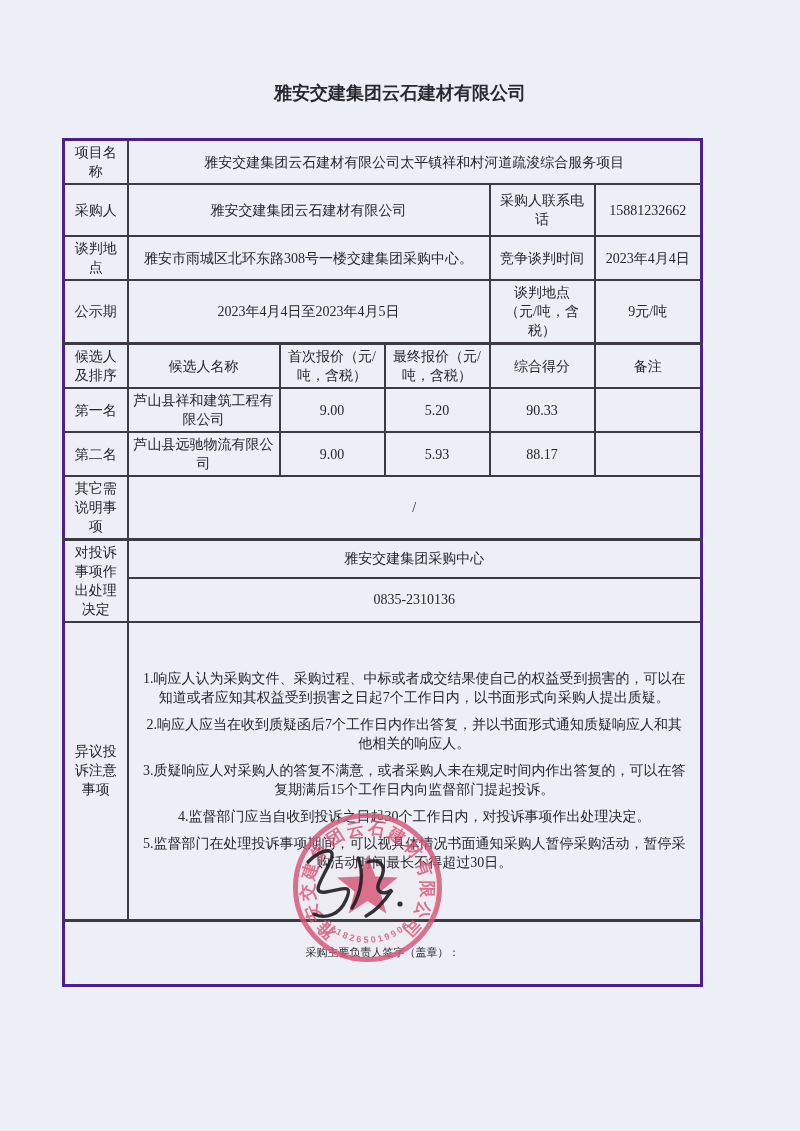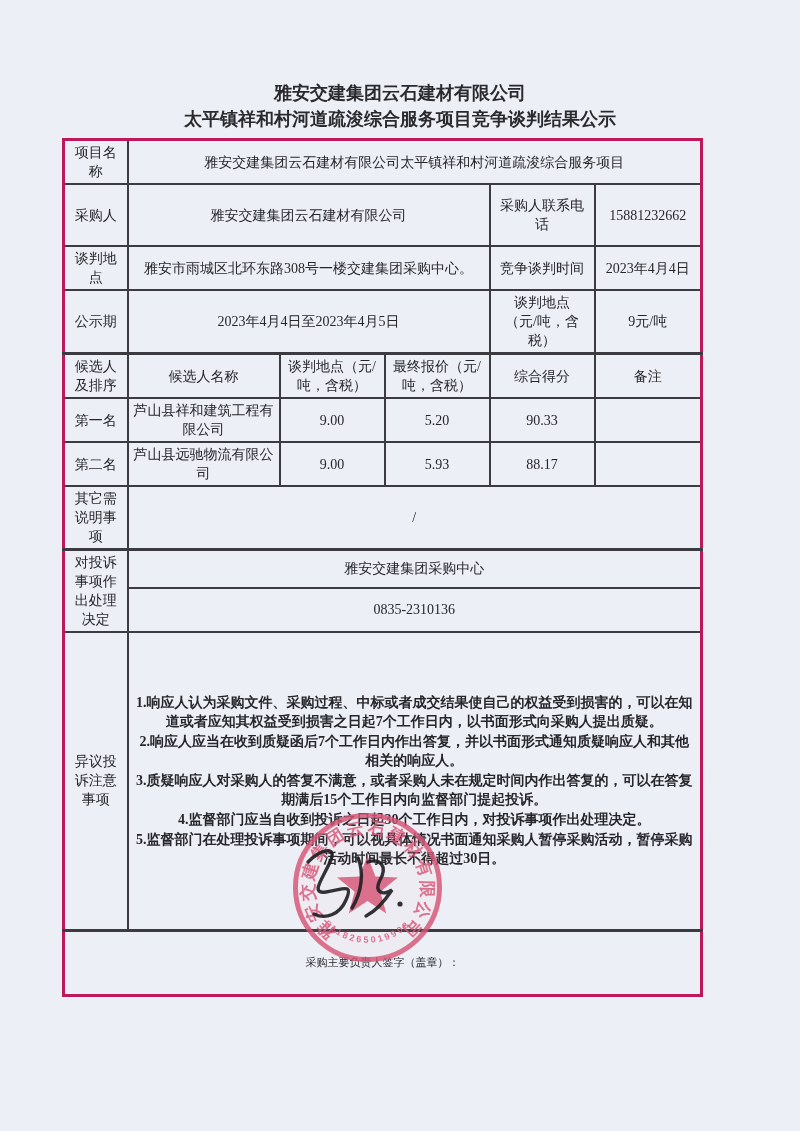--- a/index.html
+++ b/index.html
@@ -11,63 +11,62 @@
     -webkit-font-smoothing:antialiased;
   }
   .title-block{
     position:absolute;top:80px;left:0;width:800px;
     text-align:center;font-family:"Liberation Sans","DejaVu Sans",sans-serif;
     font-weight:700;font-size:18px;line-height:26px;color:#2a2a2e;
   }
   table.doc{
     position:absolute;left:62px;top:138px;width:638px;
     border-collapse:collapse;table-layout:fixed;
-    border:3px solid #be185d;
+    border:3px solid #4c1d95;
     font-size:14px;
   }
   table.doc td{
     border:2px solid #3b3b41;
     padding:2px 4px;
     vertical-align:middle;
     text-align:center;
     line-height:19px;
     overflow:hidden;
   }
   td.lbl{text-align:left;padding:2px 3px;}
   td.lbl-c{text-align:center;padding:2px 3px;}
   tr.bt3 td{border-top-width:3px;}
   .objection-content{text-align:left;padding:4px 10px;line-height:21px;}
-  .objection-content .item{margin:1px;font-weight:bold;}
+  .objection-content .item{margin:8px;}
   td.sig-cell{text-align:left;padding-left:4px;font-size:11px;}
   .ws{white-space:pre-line;}
   .seal-wrap{position:absolute;left:280px;top:800px;width:175px;height:175px;z-index:5;pointer-events:none;}
 </style>
 </head>
 <body>
 
 <div class="title-block">
   <div>雅安交建集团云石建材有限公司</div>
-  <div>太平镇祥和村河道疏浚综合服务项目竞争谈判结果公示</div>
 </div>
 
 <table class="doc">
   <colgroup>
     <col style="width:64px">
       <col style="width:152px">
       <col style="width:105px">
     <col style="width:105px">
       <col style="width:105px">
       <col style="width:107px">
   </colgroup>
   <tbody>
     <tr style="height:43px">
       <td class="lbl">项目名称</td>
       <td colspan="5">雅安交建集团云石建材有限公司太平镇祥和村河道疏浚综合服务项目</td>
     </tr>
-    <tr style="height:62px">
+    <tr style="height:52px">
       <td class="lbl">采购人</td>
       <td colspan="3">雅安交建集团云石建材有限公司</td>
       <td>采购人联系电话</td>
       <td>15881232662</td>
     </tr>
     <tr style="height:40px">
       <td class="lbl">谈判地点</td>
       <td colspan="3">雅安市雨城区北环东路308号一楼交建集团采购中心。</td>
       <td>竞争谈判时间</td>
       <td>2023年4月4日</td>
@@ -75,21 +74,21 @@
     <tr style="height:54px">
       <td class="lbl">公示期</td>
       <td colspan="3">2023年4月4日至2023年4月5日</td>
       <td class="ws">谈判地点
 （元/吨，含税）</td>
       <td>9元/吨</td>
     </tr>
     <tr style="height:41px" class="bt3">
       <td class="lbl">候选人及排序</td>
       <td>候选人名称</td>
-      <td>谈判地点（元/吨，含税）</td>
+      <td>首次报价（元/吨，含税）</td>
       <td>最终报价（元/吨，含税）</td>
       <td>综合得分</td>
       <td>备注</td>
     </tr>
     <tr style="height:38px">
       <td class="lbl">第一名</td>
       <td>芦山县祥和建筑工程有限公司</td>
       <td>9.00</td>
       <td>5.20</td>
       <td>90.33</td>

